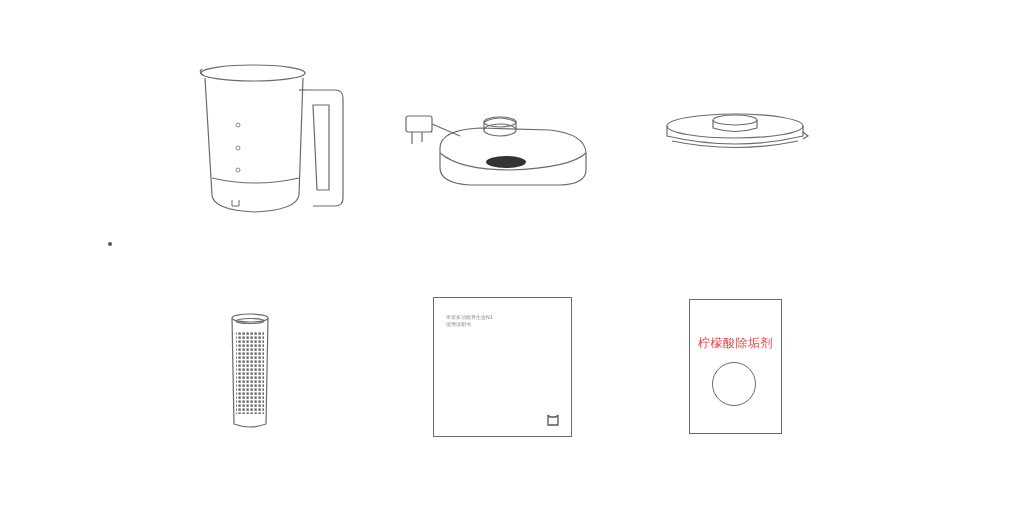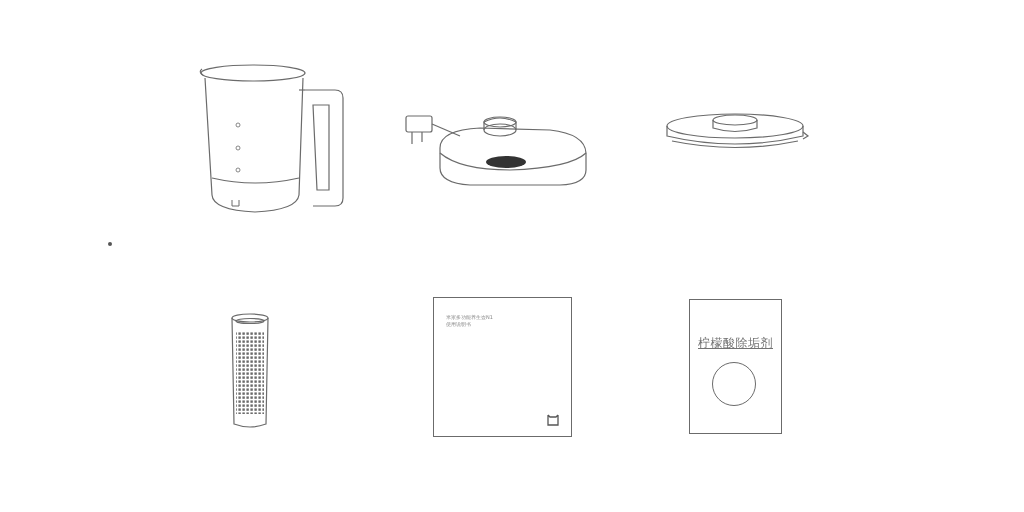--- a/index.html
+++ b/index.html
@@ -1,21 +1,21 @@
 <!DOCTYPE html>
 <html><head>
 <meta charset="utf-8">
 <style>
   html,body{margin:0;padding:0;background:#ffffff;}
   body{width:1024px;height:512px;position:relative;overflow:hidden;font-family:"DejaVu Sans",sans-serif;}
   .item{position:absolute;}
   .item svg{display:block;overflow:visible;}
   .dot{position:absolute;left:108px;top:242px;width:4px;height:4px;border-radius:50%;background:#555;}
   .manual-text{position:absolute;left:12px;top:16px;font-size:5px;line-height:7px;color:#888;white-space:pre;}
-  .packet-title{position:absolute;left:0;right:0;top:35px;text-align:center;font-size:12px;color:#737373;letter-spacing:0.5px;text-decoration:underline;}
+  .packet-title{position:absolute;left:0;right:0;top:35px;text-align:center;font-size:12px;color:#ef4444;letter-spacing:0.5px;}
 </style>
 </head>
 <body>
 
 <div class="dot"></div>
 
 <div class="item" style="left:195px;top:60px;">
   <svg width="160" height="165" viewBox="0 0 160 165" fill="none" stroke="#6b6b6b" stroke-width="1.2">
     <ellipse cx="58" cy="13" rx="52" ry="8"></ellipse>
     <path d="M7 9 Q3 12 8 15"></path>

